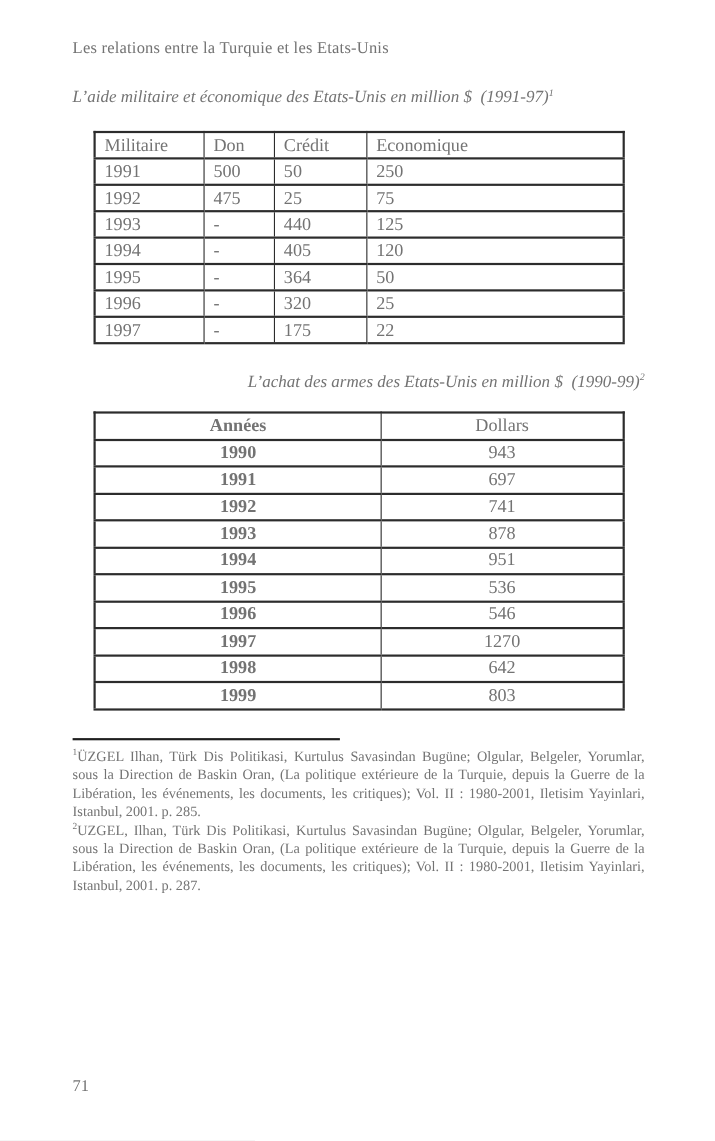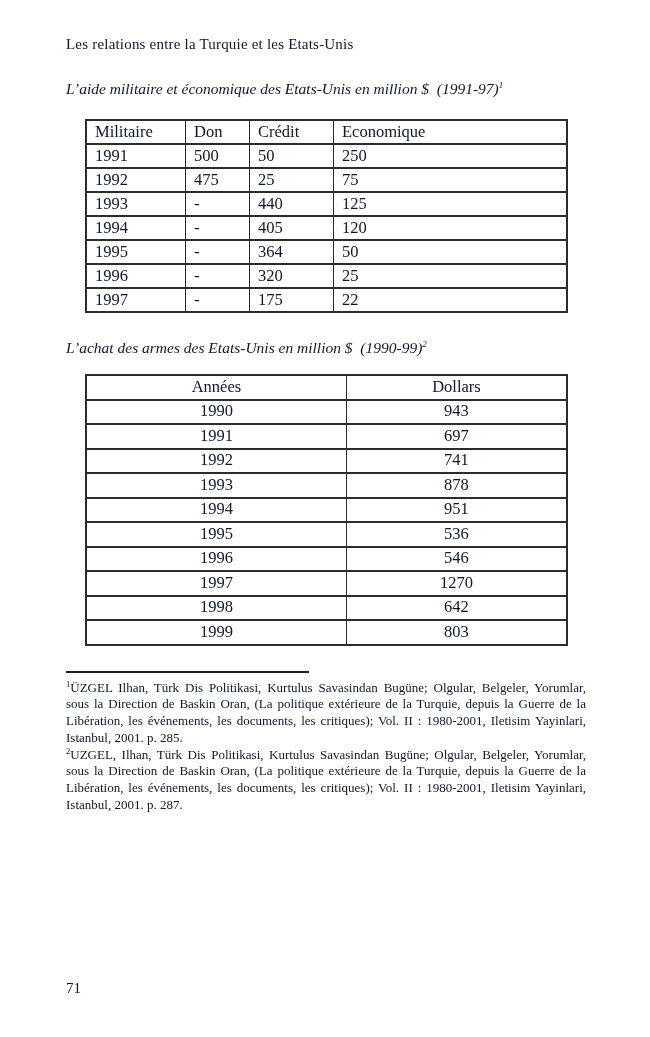--- a/index.html
+++ b/index.html
@@ -5,21 +5,21 @@
   html, body { margin:0; padding:0; background:#e8e8e8; }
   .page {
     position:relative;
     width:650px; height:1037px;
     margin:0 auto;
     background:#ffffff;
     box-sizing:border-box;
     padding:36px 64px 40px 66px;
     display:flex; flex-direction:column;
     font-family:"Liberation Serif","DejaVu Serif",serif;
-    color:#0f172a;
+    color:#737373;
     overflow:hidden;
   }
   .running-header { font-size:15px; letter-spacing:0.2px; }
   .body-text {
     margin:52px 0 0 0;
     font-size:16.5px; line-height:24px;
     text-align:justify;
   }
   .table-title {
     margin:27px 0 0 0;
@@ -44,22 +44,22 @@
     padding:0 8px 1px 8px;
     overflow:hidden;
     margin-left:32px;
   }
   .t1 th, .t1 td { text-align:left; }
   .t1 th:nth-child(1), .t1 td:nth-child(1) { width:82px; }
   .t1 th:nth-child(2), .t1 td:nth-child(2) { width:47px; }
   .t1 th:nth-child(3), .t1 td:nth-child(3) { width:67px; }
   .t2 { margin-top:17px; }
   .t2 th, .t2 td { text-align:center; height:21.5px; }
-  .t2 th:nth-child(1), .t2 td:nth-child(1) { width:50.5%; }
-  .title-2 { margin-top:26px; }
+  .t2 th:nth-child(1), .t2 td:nth-child(1) { width:50.5%;font-weight:bold; }
+  .title-2 { margin-top:26px;text-align:right; }
   .footnotes { margin-top:25px; }
   .fn-rule { width:243px; height:0; border-top:2px solid #1f1f1f; margin:0 0 7px 0; }
   .footnote {
     margin:0; font-size:13px; line-height:16.8px;
     text-align:justify;
   }
   .footnote sup { font-size:8.5px; line-height:0; }
   .page-number { margin-top:auto; text-align:left; font-size:15px; }
 </style>
 </head>

